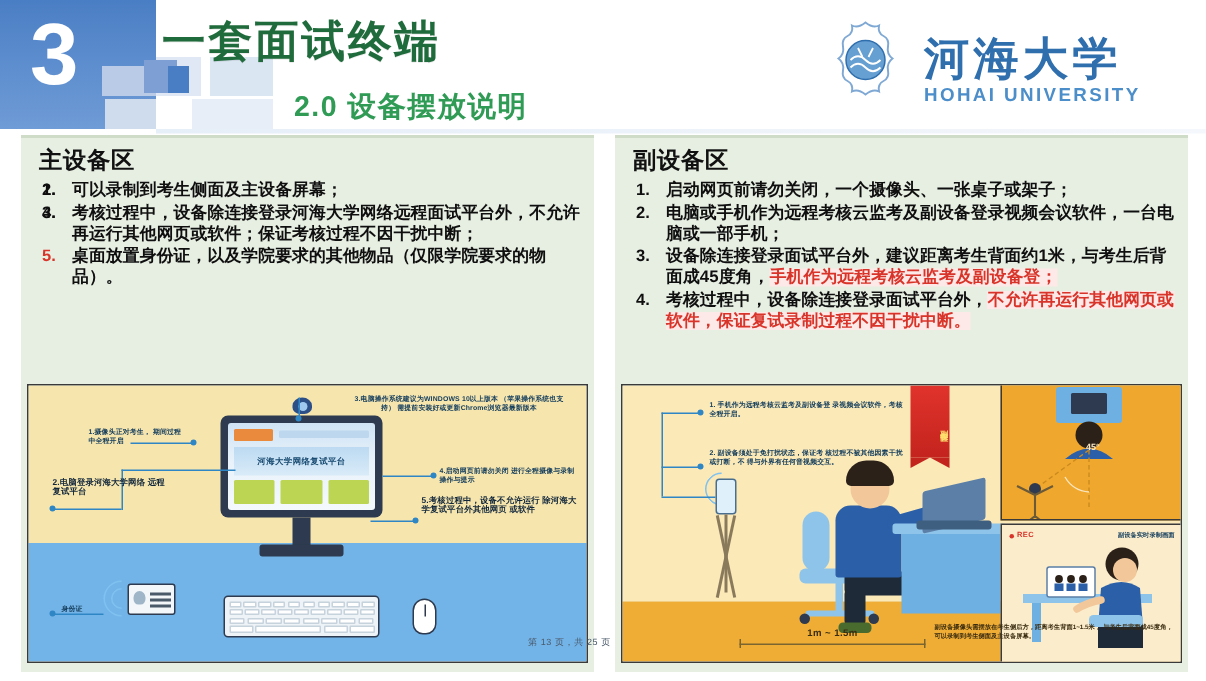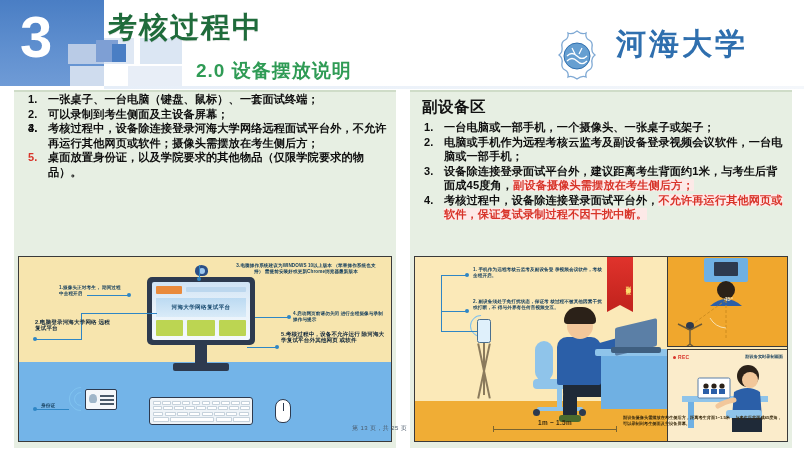--- a/index.html
+++ b/index.html
@@ -49,22 +49,22 @@
     letter-spacing: 1px;
   }
   .hdr-rule {
     position: absolute; left: 104px; top: 86px;
     width: 700px; height: 3px;
     background: linear-gradient(90deg,#e6eef8 0%,#f4f7fb 100%);
   }
 
   
   .logo-wrap {
-    position: absolute; left: 548px; top: 28px;
-    display: flex; align-items: flex-start; gap: 10px;
+    position: absolute; left: 548px; top: 12px;
+    display: flex; align-items: flex-end; gap: 10px;
   }
   .logo-seal {
     width: 58px; height: 58px; position: relative;
   }
   .logo-txt-cn {
     font-size: 30px; font-weight: 700; color: #2f6fae;
     letter-spacing: 3px; line-height: 1.05;
     font-family: "Liberation Serif", serif;
   }
   .logo-txt-en {
@@ -247,78 +247,79 @@
   </div>
   <div class="deco d1"></div>
   <div class="deco d2"></div>
   <div class="deco d3"></div>
   <div class="deco d4"></div>
   <div class="deco d5"></div>
   <div class="deco d6"></div>
   <div class="deco d7"></div>
   <div class="deco d8"></div>
 
-  <div class="hdr-title">考核过程中</div>
+  <div class="hdr-title">一套面试终端</div>
   <div class="hdr-sub">2.0  设备摆放说明</div>
   <div class="hdr-rule"></div>
 
   <div class="logo-wrap">
     <div class="logo-seal">
       <svg width="58" height="58" viewBox="0 0 58 58">
         <path d="M29 3 q5 4 9 2 q-1 5 3 7 q4 2 3 7 q-1 5 3 8 q-4 3 -3 8 q1 5 -3 7 q-4 2 -3 7 q-4 -2 -9 2 q-5 -4 -9 -2 q1 -5 -3 -7 q-4 -2 -3 -7 q1 -5 -3 -8 q4 -3 3 -8 q-1 -5 3 -7 q4 -2 3 -7 q4 2 9 -2 z" fill="#ffffff" stroke="#7fa9d4" stroke-width="1.3"></path>
         <circle cx="29" cy="28" r="13" fill="#4b8ec9" opacity="0.85"></circle>
         <circle cx="29" cy="28" r="13" fill="none" stroke="#2f6fae" stroke-width="1"></circle>
         <path d="M19 28 q5 -5 10 0 q5 5 10 0" fill="none" stroke="#ffffff" stroke-width="1.2"></path>
         <path d="M19 33 q5 -5 10 0 q5 5 10 0" fill="none" stroke="#ffffff" stroke-width="1.2"></path>
         <path d="M24 20 l3 6 m7 -6 l-3 6" stroke="#ffffff" stroke-width="1.2" fill="none"></path>
       </svg>
     </div>
     <div>
       <div class="logo-txt-cn">河海大学</div>
+      <div class="logo-txt-en">HOHAI UNIVERSITY</div>
     </div>
   </div>
 
   <div class="panel panel-left">
+    <div class="panel-title">主设备区</div>
     <ol class="items">
       <li>
         <span class="num">1.</span>
-        <span>一张桌子、一台电脑（键盘、鼠标）、一套面试终端；</span>
       </li>
       <li>
         <span class="num">2.</span>
         <span>可以录制到考生侧面及主设备屏幕；</span>
       </li>
       <li>
         <span class="num">3.</span>
       </li>
       <li>
         <span class="num">4.</span>
-        <span>考核过程中，设备除连接登录河海大学网络远程面试平台外，不允许再运行其他网页或软件；摄像头需摆放在考生侧后方；</span>
+        <span>考核过程中，设备除连接登录河海大学网络远程面试平台外，不允许再运行其他网页或软件；保证考核过程不因干扰中断；</span>
       </li>
       <li class="red">
         <span class="num">5.</span>
         <span>桌面放置身份证，以及学院要求的其他物品（仅限学院要求的物品）。</span>
       </li>
     </ol>
   </div>
 
   <div class="panel panel-right">
     <div class="panel-title">副设备区</div>
     <ol class="items">
       <li>
         <span class="num">1.</span>
-        <span>一台电脑或一部手机，一个摄像头、一张桌子或架子；</span>
+        <span>启动网页前请勿关闭，一个摄像头、一张桌子或架子；</span>
       </li>
       <li>
         <span class="num">2.</span>
         <span>电脑或手机作为远程考核云监考及副设备登录视频会议软件，一台电脑或一部手机；</span>
       </li>
       <li>
         <span class="num">3.</span>
-        <span>设备除连接登录面试平台外，建议距离考生背面约1米，与考生后背面成45度角，</span><span class="hl-bg">副设备摄像头需摆放在考生侧后方；</span>
+        <span>设备除连接登录面试平台外，建议距离考生背面约1米，与考生后背面成45度角，</span><span class="hl-bg">手机作为远程考核云监考及副设备登；</span>
       </li>
       <li>
         <span class="num">4.</span>
         <span>考核过程中，设备除连接登录面试平台外，</span><span class="hl-bg">不允许再运行其他网页或软件，保证复试录制过程不因干扰中断。</span>
       </li>
     </ol>
   </div>
 
   <div class="diagram dg-left">
     <div class="dg-sky"></div>

